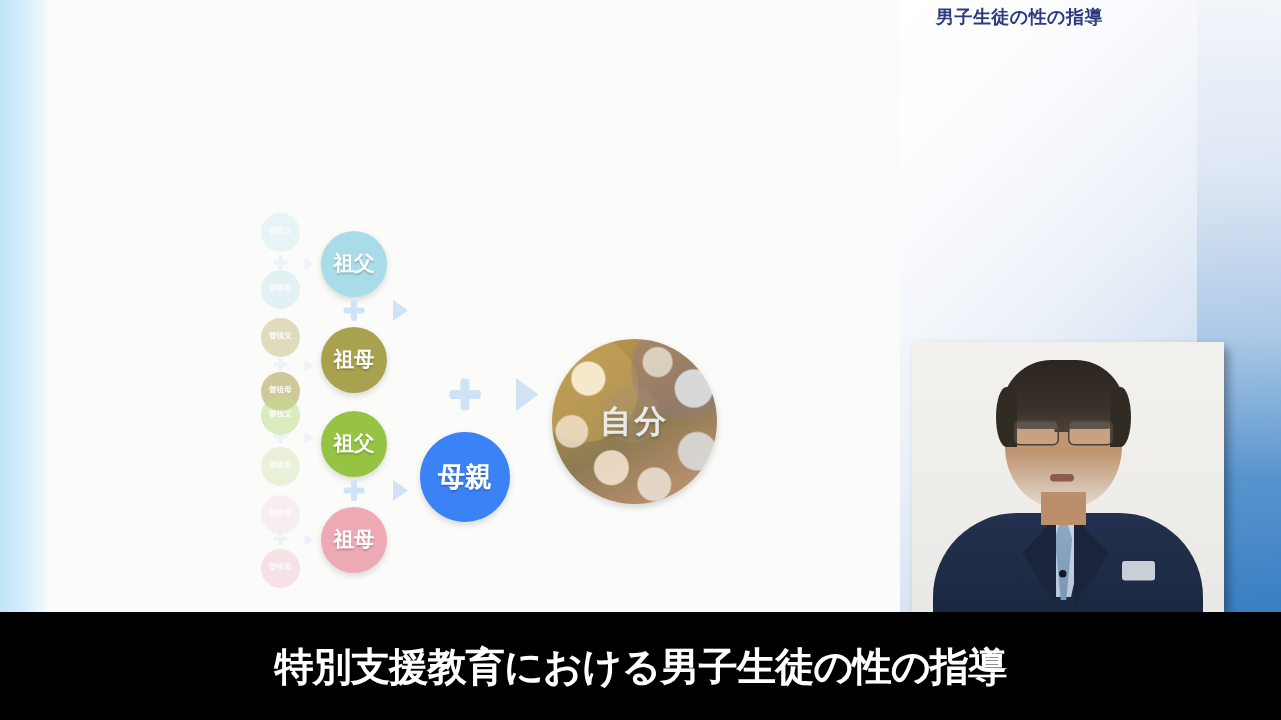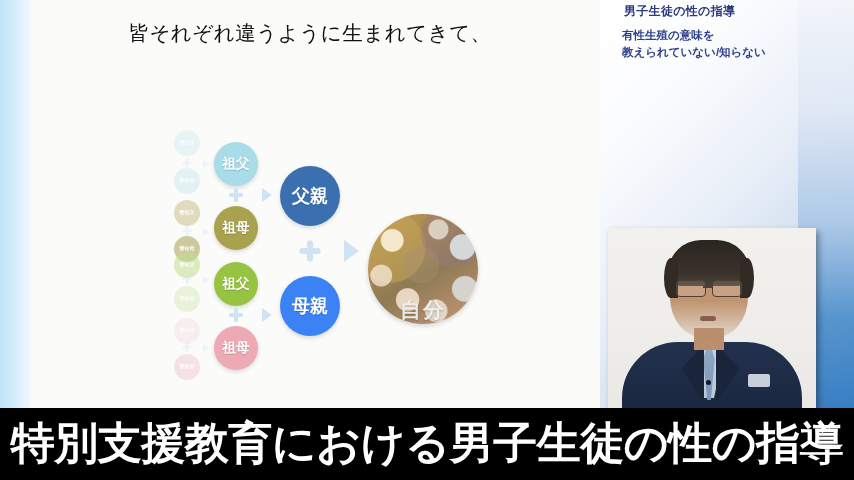--- a/index.html
+++ b/index.html
@@ -24,21 +24,21 @@
   }
 
   #slide-heading{
     position:absolute;left:30px;top:18px;width:560px;
     text-align:center;color:#111;line-height:1.42;
     font-size:20.5px;letter-spacing:.5px;font-weight:400;
   }
   #slide-heading div{white-space:nowrap;}
 
   
-  #diagram{position:absolute;left:170px;top:126px;width:330px;height:255px;}
+  #diagram{position:absolute;left:170px;top:138px;width:330px;height:255px;}
 
   .faint-col{position:absolute;left:0;top:0;width:42px;height:252px;}
   .faint-dot{
     position:absolute;border-radius:50%;
     display:flex;align-items:center;justify-content:center;
     color:#fff;font-size:5px;line-height:1.05;text-align:center;
     font-weight:700;
   }
   .faint-op{opacity:.30;}
   .faint-op2{opacity:.55;}
@@ -85,21 +85,21 @@
       radial-gradient(circle at 64% 14%,rgba(233,226,212,.8) 0 8%,transparent 9%),
       radial-gradient(circle at 86% 30%,rgba(226,232,236,.85) 0 10%,transparent 11%),
       radial-gradient(circle at 12% 56%,rgba(255,240,226,.7) 0 9%,transparent 10%),
       radial-gradient(circle at 36% 78%,rgba(255,236,220,.8) 0 10%,transparent 11%),
       radial-gradient(circle at 62% 88%,rgba(240,232,222,.8) 0 9%,transparent 10%),
       radial-gradient(circle at 88% 68%,rgba(224,230,232,.8) 0 10%,transparent 11%),
       radial-gradient(circle at 48% 46%,rgba(168,142,120,.35) 0 22%,transparent 23%),
       radial-gradient(circle at 78% 18%,rgba(150,120,130,.45) 0 26%,transparent 27%),
       radial-gradient(circle at 20% 30%,rgba(198,166,90,.55) 0 30%,transparent 31%),
       linear-gradient(150deg,#c39a52 0%,#a98a4c 30%,#8d7b52 55%,#b08a6a 80%,#c79a72 100%);
-    display:flex;align-items:flex-end;justify-content:center;
+    display:flex;align-items:center;justify-content:center;
     box-shadow:0 2px 5px rgba(0,0,0,.16);
   }
   #self-label{
     color:#eef4f2;font-size:21px;font-weight:700;letter-spacing:2px;
     opacity:.92;text-shadow:0 1px 2px rgba(60,50,30,.35);
   }
 
   
   #right-panel{
     position:absolute;left:600px;top:0;width:254px;height:408px;
@@ -175,35 +175,34 @@
   }
   #sp-pocket{left:140px;top:146px;width:22px;height:13px;background:#e6ecf2;border-radius:2px;opacity:.85;}
   #sp-mic{left:98px;top:152px;width:5px;height:5px;border-radius:50%;background:#101826;}
 
   
   #caption-bar{
     position:absolute;left:0;top:408px;width:854px;height:72px;background:#000;
     display:flex;align-items:center;justify-content:center;
   }
   #caption-text{
-    color:#fff;font-size:44px;font-weight:700;letter-spacing:-0.5px;
-    white-space:nowrap;line-height:1;font-family:Liberation Serif, serif;
+    color:#fff;font-size:26px;font-weight:700;letter-spacing:-0.5px;
+    white-space:nowrap;line-height:1;
   }
 </style>
 </head>
 <body>
 
 <div id="stage">
 
   <div id="slide">
     <div id="slide-left-stripe"></div>
     <div id="slide-left-stripe2"></div>
 
     <div id="slide-heading">
-      <div>皆それぞれ違うように生まれてきて、</div>
     </div>
 
     <div id="diagram">
 
       <div class="faint-col">
         <div class="faint-dot faint-op" style="left:4px;top:4px;width:26px;height:26px;background:#bfe3ee;">曽祖父</div>
         <div class="faint-dot faint-op" style="left:4px;top:42px;width:26px;height:26px;background:#a8dce9;">曽祖母</div>
         <div class="faint-dot faint-op2" style="left:4px;top:74px;width:26px;height:26px;background:#c9c28a;">曽祖父</div>
         <div class="faint-dot faint-op2" style="left:4px;top:110px;width:26px;height:26px;background:#a8a24e;">曽祖母</div>
         <div class="faint-dot faint-op2" style="left:4px;top:126px;width:26px;height:26px;background:#c3de8e;">曽祖父</div>
@@ -224,41 +223,36 @@
       <div class="circle gp" style="left:44px;top:16px;background:#a8dce9;">祖父</div>
       <div class="circle gp" style="left:44px;top:80px;background:#a8a24e;">祖母</div>
       <div class="circle gp" style="left:44px;top:136px;background:#96c442;">祖父</div>
       <div class="circle gp" style="left:44px;top:200px;background:#edaab4;">祖母</div>
 
       <div class="plus" style="left:59px;top:62px;"></div>
       <div class="arrow" style="left:92px;top:62px;"></div>
       <div class="plus" style="left:59px;top:182px;"></div>
       <div class="arrow" style="left:92px;top:182px;"></div>
 
-      <div class="circle parent" style="left:110px;top:40px;background:#3a6fb0;">父親</div>
       <div class="circle parent" style="left:110px;top:150px;background:#3b82f6;">母親</div>
 
       <div class="plus" style="left:133px;top:118px;transform:scale(1.5);"></div>
       <div class="arrow-big" style="left:174px;top:114px;"></div>
 
       <div id="self-circle">
         <span id="self-label">自分</span>
       </div>
     </div>
   </div>
 
   <div id="right-panel">
     <div id="right-edge-band"></div>
 
     <div id="panel-title">男子生徒の性の指導</div>
 
-    <div id="panel-sub">
-      <div>有性生殖の意味を</div>
-      <div>教えられていない/知らない</div>
-    </div>
 
     <div id="speaker-frame">
       <div id="speaker">
         <div class="sp" id="sp-shoulders"></div>
         <div class="sp" id="sp-shirt"></div>
         <div class="sp" id="sp-tie"></div>
         <div class="sp" id="sp-lapel-l"></div>
         <div class="sp" id="sp-lapel-r"></div>
         <div class="sp" id="sp-pocket"></div>
         <div class="sp" id="sp-neck"></div>

